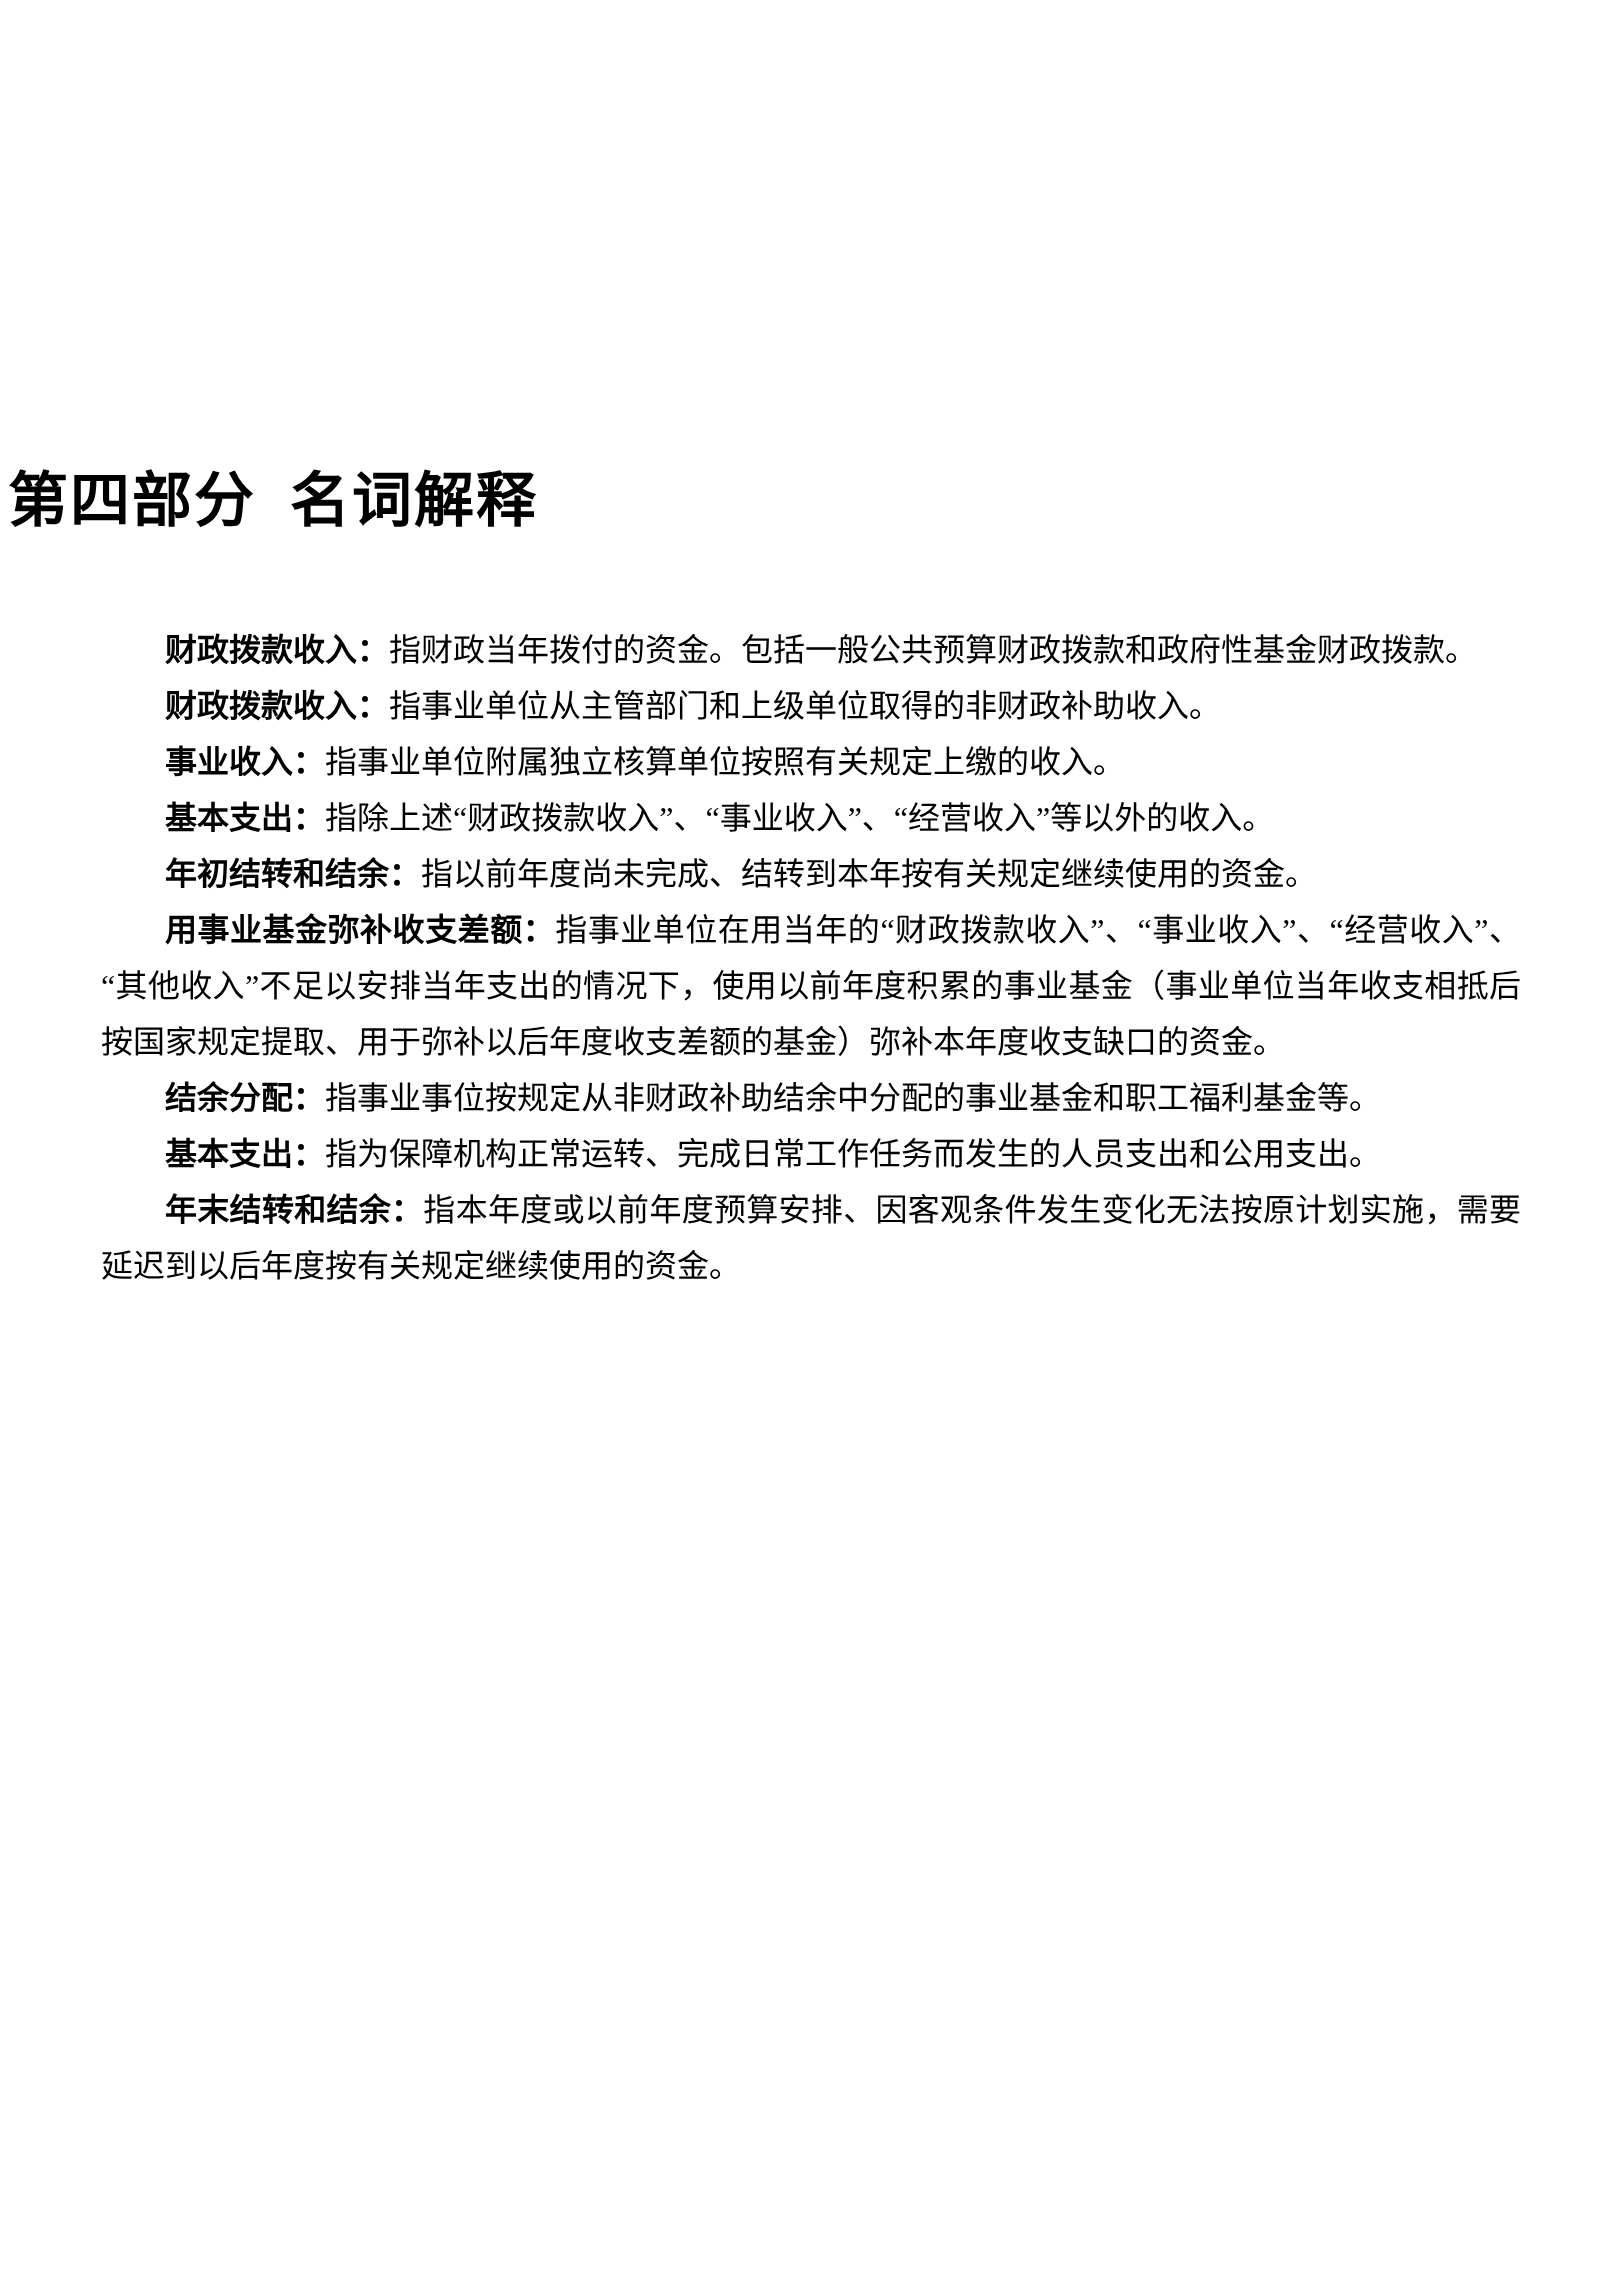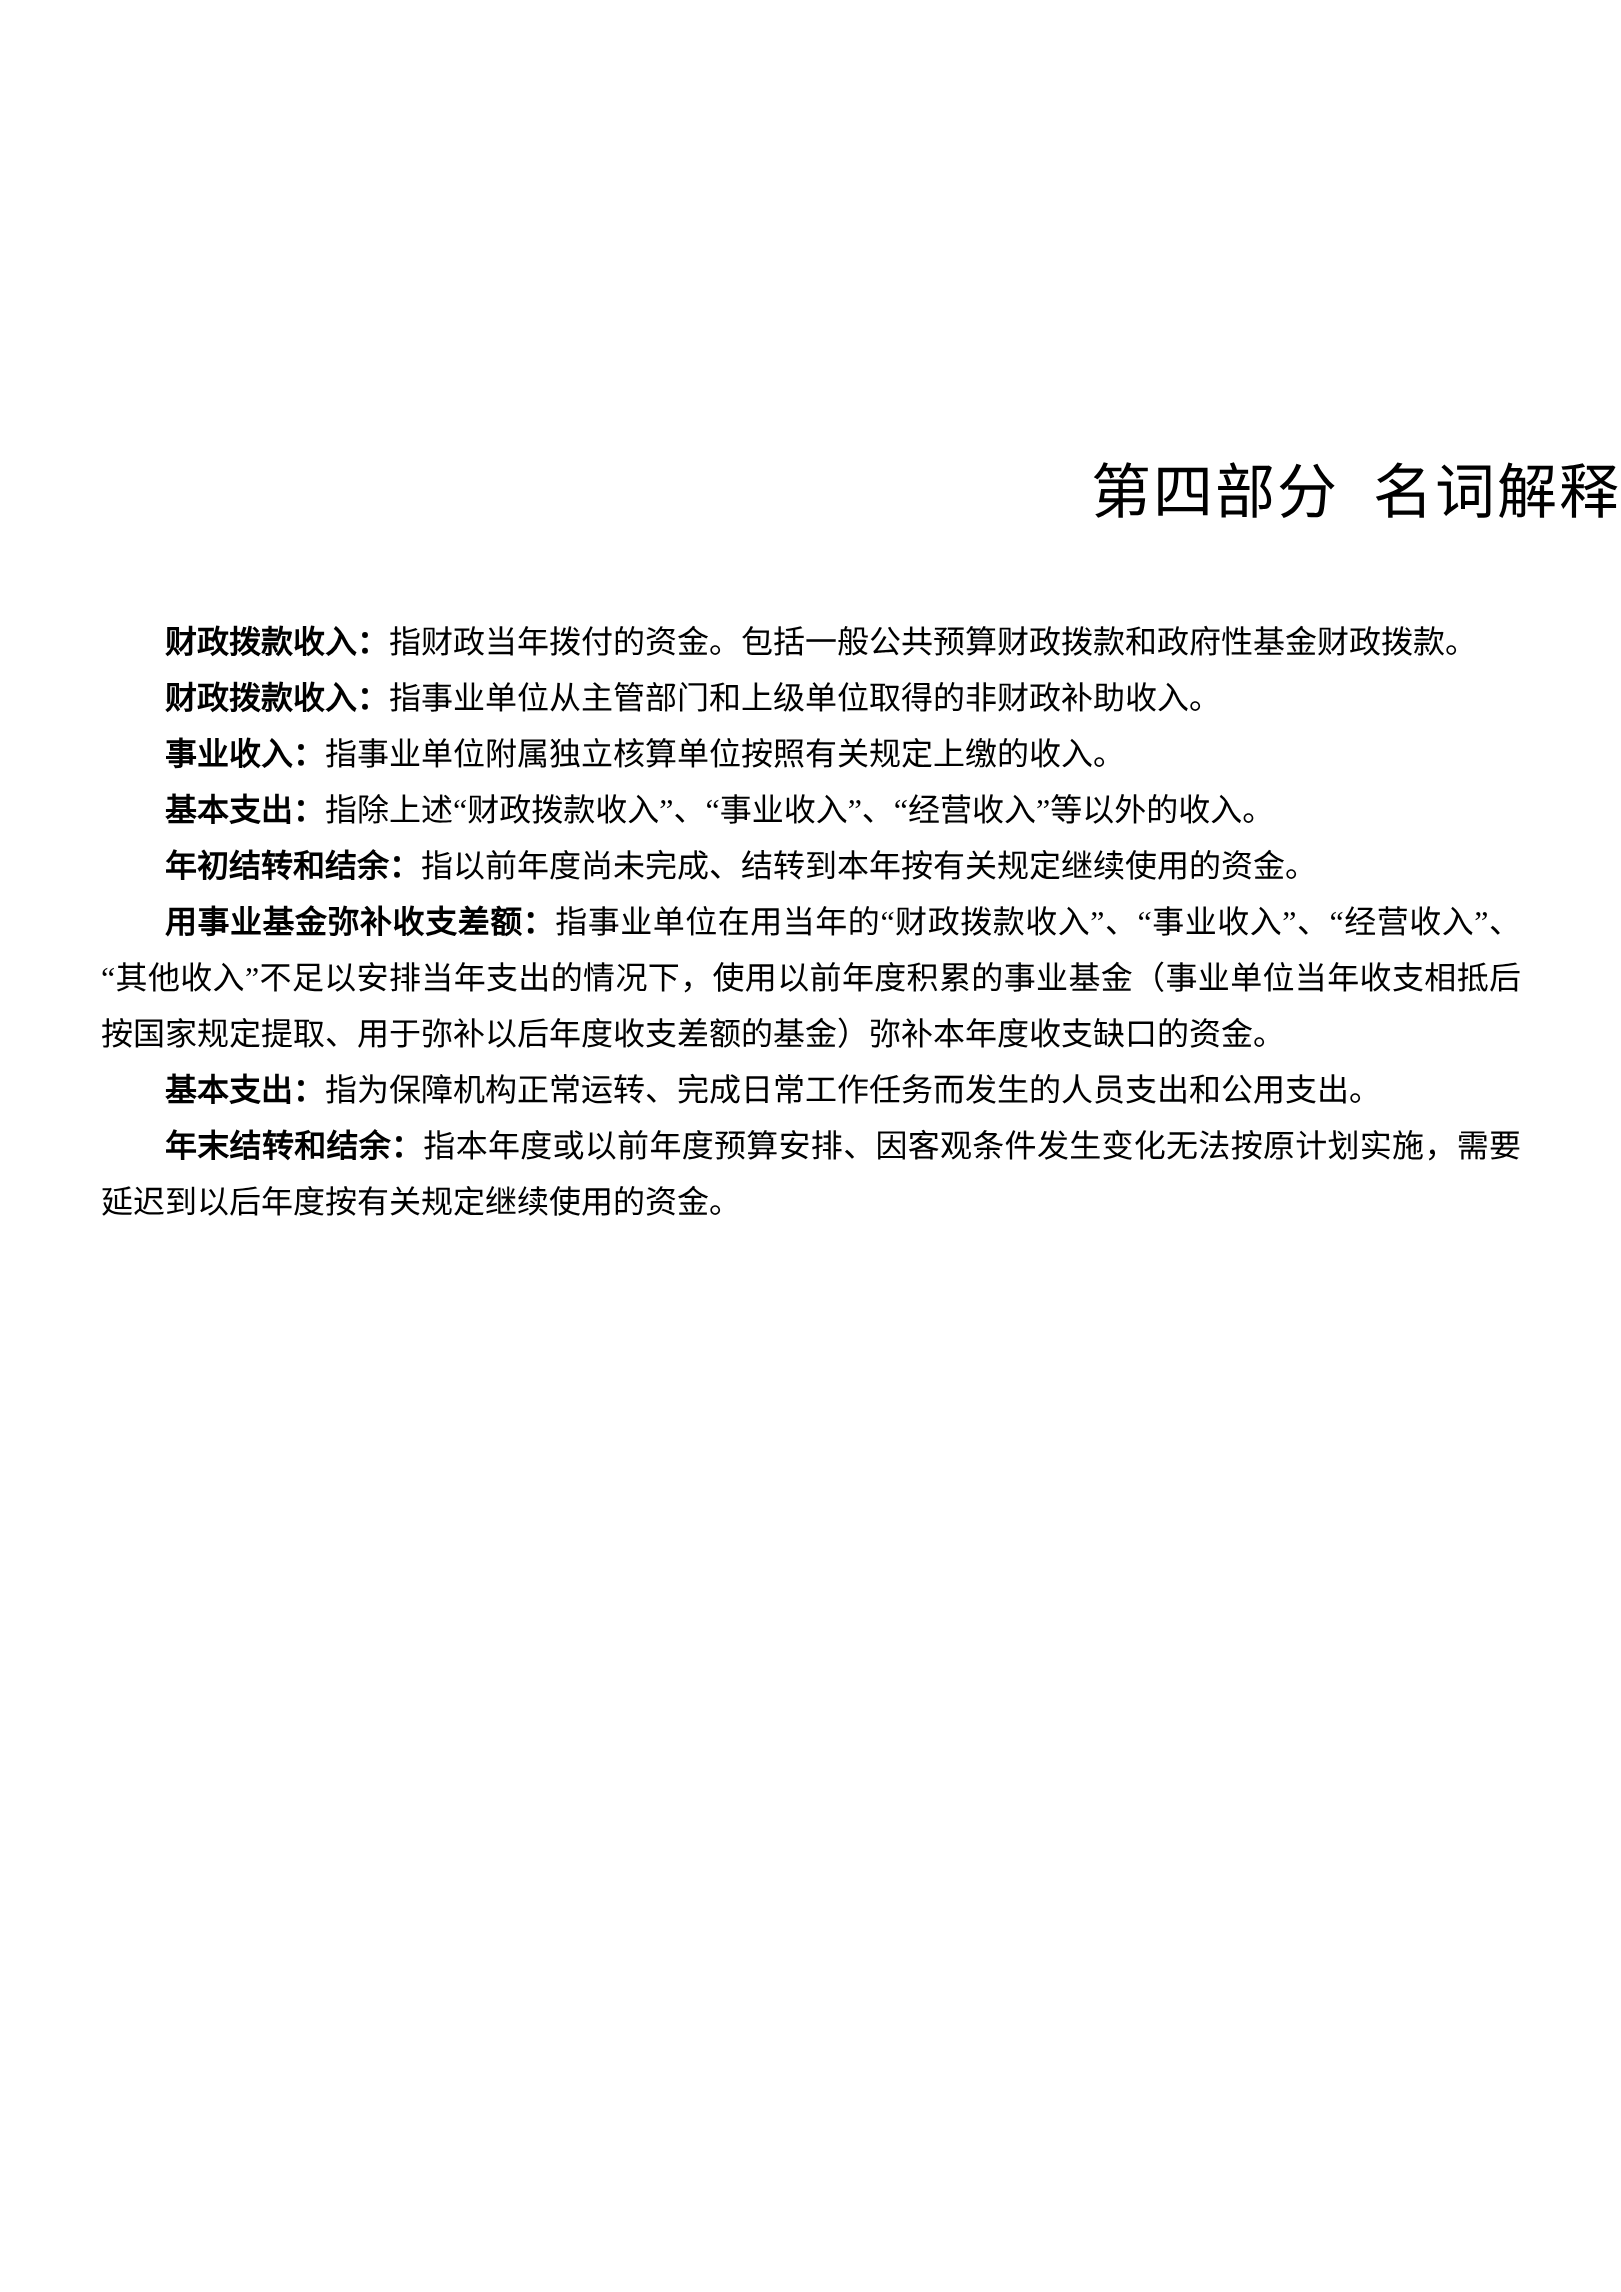--- a/index.html
+++ b/index.html
@@ -11,26 +11,26 @@
     position: relative;
     width: 1621px;
     height: 2293px;
     background: #ffffff;
     color: #000000;
     font-family: "Liberation Serif", "DejaVu Serif", serif;
     overflow: hidden;
     box-sizing: border-box;
   }
   .doc-title {
-    margin: 0;
+    margin: 8px;
     padding-top: 457px;
-    text-align: right;
+    text-align: left;
     font-size: 60px;
     line-height: 73px;
-    font-weight: normal;
+    font-weight: bold;
     letter-spacing: 2px;
     white-space: pre;
   }
   .content {
     margin: 84px 100px 0 101px;   
     font-size: 32px;
     line-height: 56px;
     text-align: justify;
     text-justify: inter-ideograph;
   }
@@ -58,20 +58,21 @@
     <p class="para"><b class="term">事业收入：</b><span>指事业单位附属独立核算单位按照有关规定上缴的收入。</span></p>
 
 
 
     <p class="para"><b class="term">基本支出：</b><span>指除上述“财政拨款收入”、“事业收入”、“经营收入”等以外的收入。</span></p>
 
     <p class="para"><b class="term">年初结转和结余：</b><span>指以前年度尚未完成、结转到本年按有关规定继续使用的资金。</span></p>
 
     <p class="para"><b class="term">用事业基金弥补收支差额：</b><span>指事业单位在用当年的“财政拨款收入”、“事业收入”、“经营收入”、“其他收入”不足以安排当年支出的情况下，使用以前年度积累的事业基金（事业单位当年收支相抵后按国家规定提取、用于弥补以后年度收支差额的基金）弥补本年度收支缺口的资金。</span></p>
 
+    <p class="para"><b class="term">结余分配：</b><span>指事业事位按规定从非财政补助结余中分配的事业基金和职工福利基金等。</span></p>
 
     <p class="para"><b class="term">基本支出：</b><span>指为保障机构正常运转、完成日常工作任务而发生的人员支出和公用支出。</span></p>
 
     <p class="para"><b class="term">年末结转和结余：</b><span>指本年度或以前年度预算安排、因客观条件发生变化无法按原计划实施，需要延迟到以后年度按有关规定继续使用的资金。</span></p>
 
   </div>
 </div>
 
 
 </body></html>

